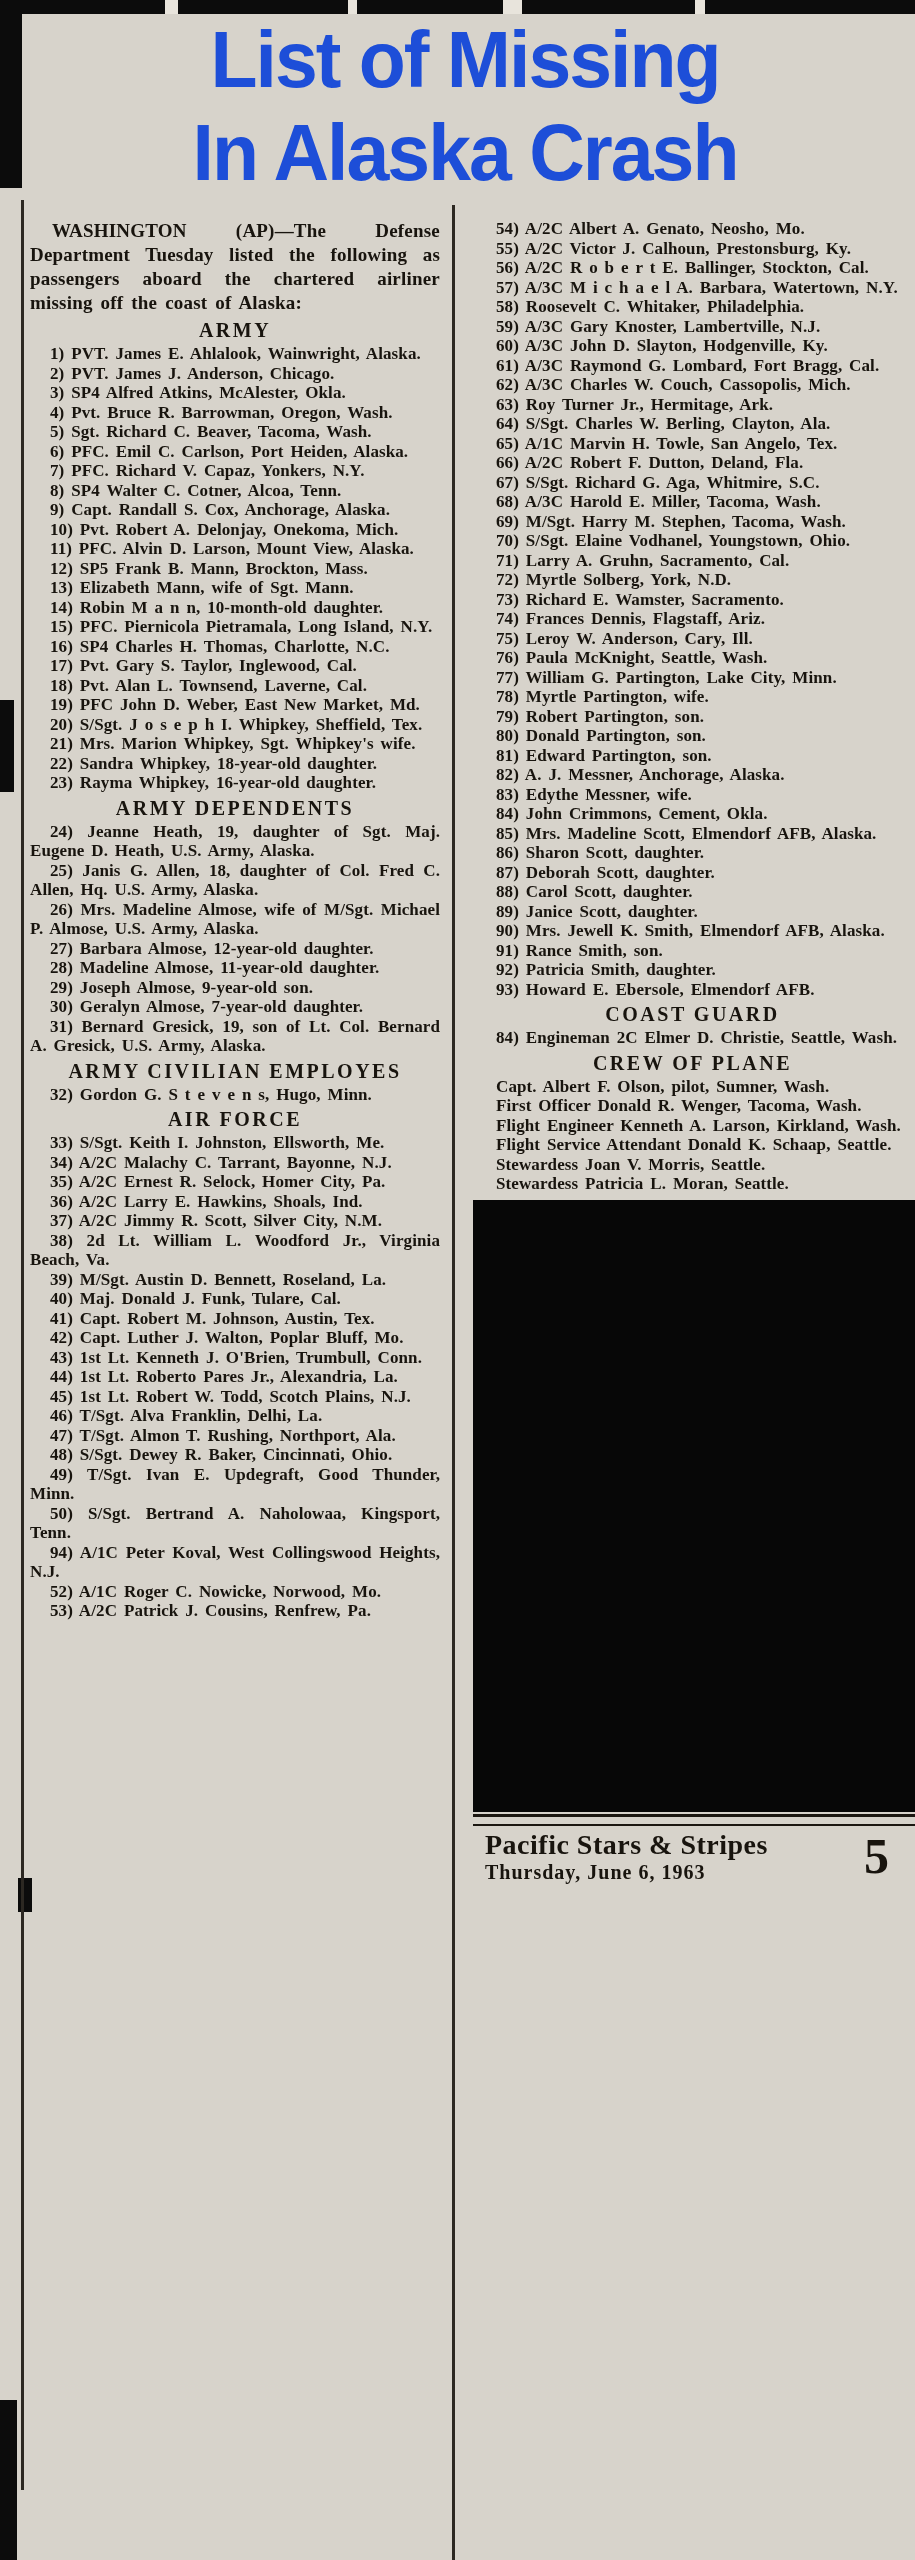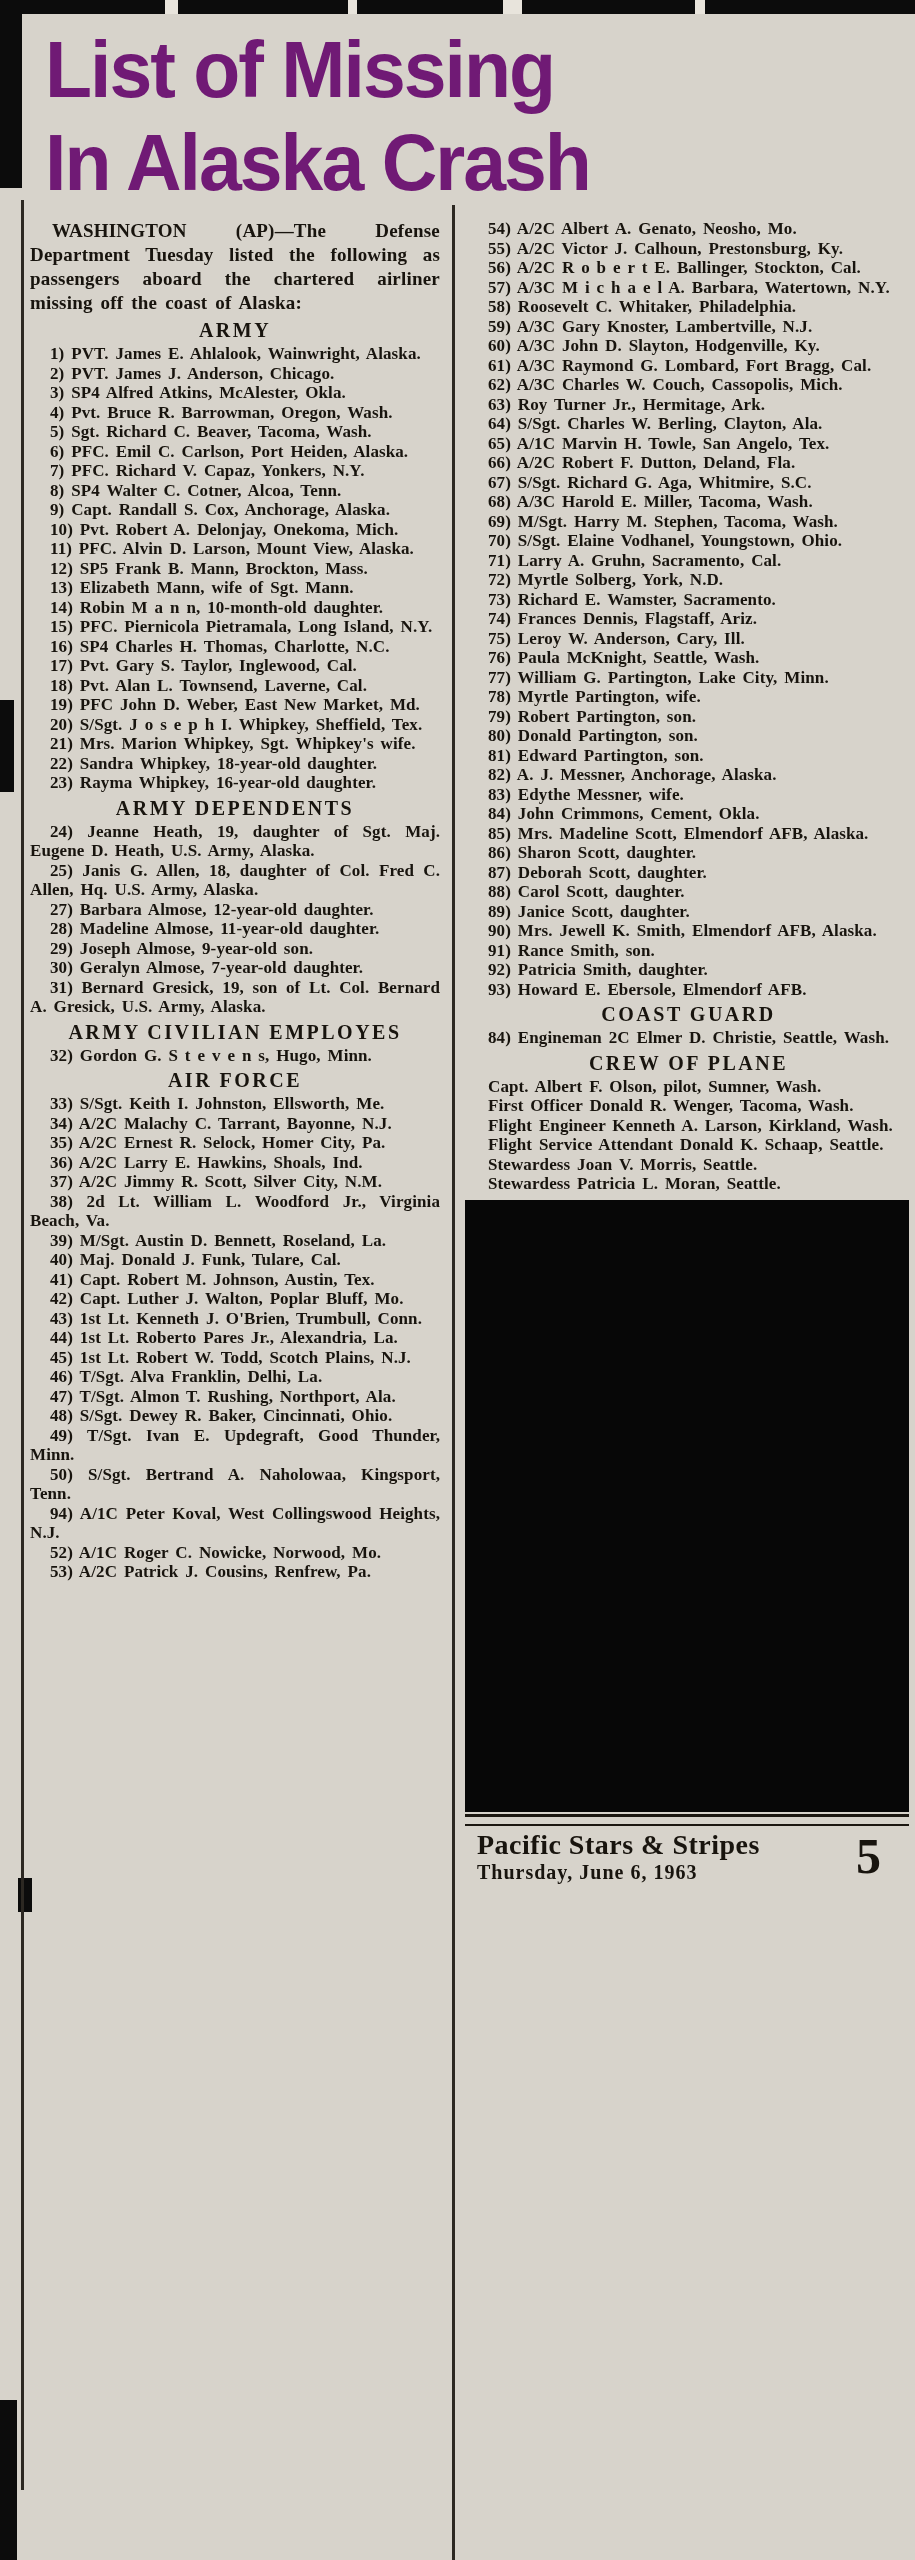--- a/index.html
+++ b/index.html
@@ -19,31 +19,31 @@
   .left-bar{position:absolute;left:0;top:0;width:22px;height:188px;background:#0c0c0c;}
   .artifact-a{position:absolute;left:0;top:700px;width:14px;height:92px;background:#0c0c0c;}
   .artifact-b{position:absolute;left:18px;top:1878px;width:14px;height:34px;background:#0c0c0c;}
   .artifact-c{position:absolute;left:0;top:2400px;width:17px;height:160px;background:#0c0c0c;}
   .left-rule{position:absolute;left:21px;top:200px;width:3px;height:2290px;background:#2c2822;}
 
   .headline{
     position:absolute;left:30px;top:8px;width:860px;
     font-family:"Liberation Sans", sans-serif;
     font-weight:700;font-size:77px;line-height:93px;
-    letter-spacing:-2px;color:#701a75;margin:15px;
+    letter-spacing:-2px;color:#1d4ed8;margin:5px;text-align:center;
   }
   .headline span{display:block;transform:scaleY(1.04);}
 
   .content{
     position:absolute;left:30px;top:205px;width:879px;height:2355px;
     display:flex;
   }
   .col{box-sizing:border-box;}
   .col-left{width:422px;padding-right:12px;}
-  .col-right{width:457px;border-left:3px solid #2c2822;padding-left:13px;}
+  .col-right{width:457px;border-left:3px solid #2c2822;padding-left:21px;}
 
   .intro{
     margin:14px 0 2px 0;
     font-size:19px;line-height:24px;font-weight:700;
     text-align:justify;text-indent:22px;
     letter-spacing:.2px;word-spacing:3px;
   }
   .entry{
     font-size:17px;line-height:19.5px;font-weight:700;
     text-align:justify;text-indent:20px;
@@ -111,20 +111,21 @@
           <div class="entry">17) Pvt. Gary S. Taylor, Inglewood, Cal.</div>
           <div class="entry">18) Pvt. Alan L. Townsend, Laverne, Cal.</div>
           <div class="entry">19) PFC John D. Weber, East New Market, Md.</div>
           <div class="entry">20) S/Sgt. J o s e p h I. Whipkey, Sheffield, Tex.</div>
           <div class="entry">21) Mrs. Marion Whipkey, Sgt. Whipkey's wife.</div>
           <div class="entry">22) Sandra Whipkey, 18-year-old daughter.</div>
           <div class="entry">23) Rayma Whipkey, 16-year-old daughter.</div>
           <div class="section-heading">ARMY DEPENDENTS</div>
           <div class="entry">24) Jeanne Heath, 19, daughter of Sgt. Maj. Eugene D. Heath, U.S. Army, Alaska.</div>
           <div class="entry">25) Janis G. Allen, 18, daughter of Col. Fred C. Allen, Hq. U.S. Army, Alaska.</div>
+          <div class="entry">26) Mrs. Madeline Almose, wife of M/Sgt. Michael P. Almose, U.S. Army, Alaska.</div>
           <div class="entry">27) Barbara Almose, 12-year-old daughter.</div>
           <div class="entry">28) Madeline Almose, 11-year-old daughter.</div>
           <div class="entry">29) Joseph Almose, 9-year-old son.</div>
           <div class="entry">30) Geralyn Almose, 7-year-old daughter.</div>
           <div class="entry">31) Bernard Gresick, 19, son of Lt. Col. Bernard A. Gresick, U.S. Army, Alaska.</div>
           <div class="section-heading">ARMY CIVILIAN EMPLOYES</div>
           <div class="entry">32) Gordon G. S t e v e n s, Hugo, Minn.</div>
           <div class="section-heading">AIR FORCE</div>
           <div class="entry">33) S/Sgt. Keith I. Johnston, Ellsworth, Me.</div>
           <div class="entry">34) A/2C Malachy C. Tarrant, Bayonne, N.J.</div>

